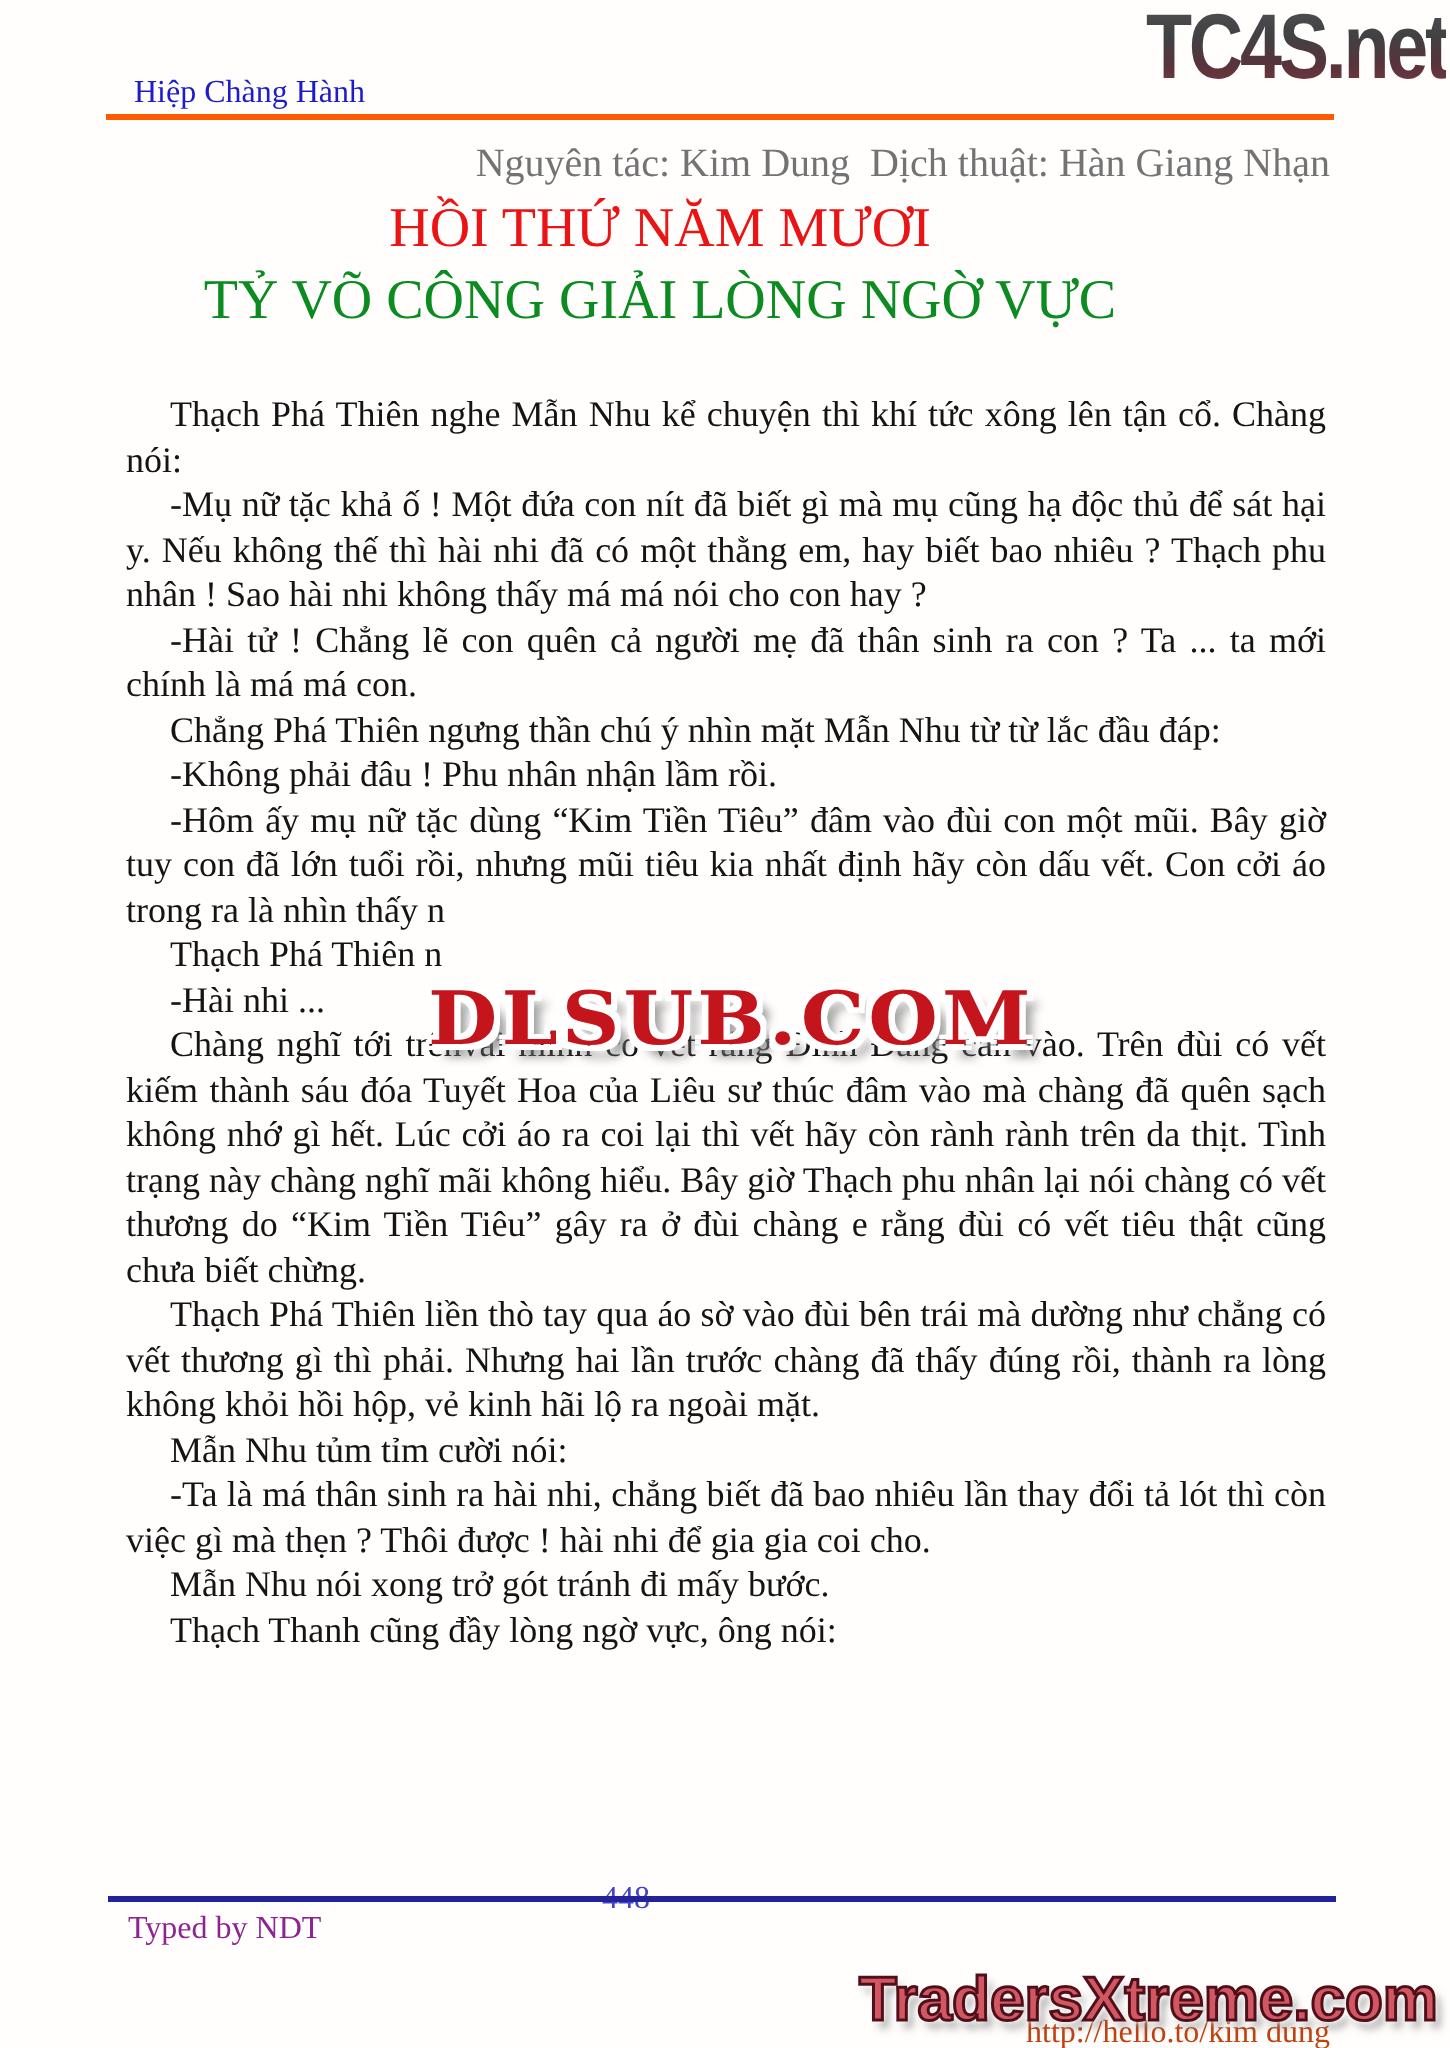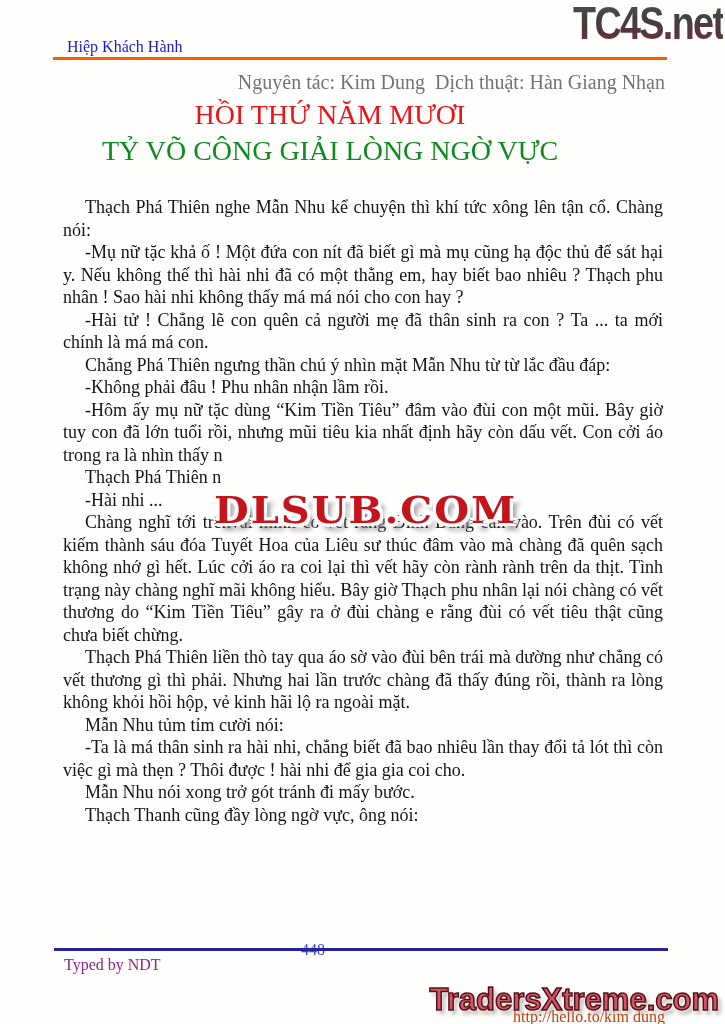--- a/index.html
+++ b/index.html
@@ -82,21 +82,21 @@
     text-shadow:
       0 0 2px #ffffff,0 0 3px #ffffff,0 0 4px #ffffff,
       3px 4px 4px rgba(110,110,110,0.6);
   }
 </style>
 </head>
 <body>
 
 <div class="page">
 
-  <div class="header-left">Hiệp Khách Hành</div>
+  <div class="header-left">Hiệp Chàng Hành</div>
 
   <div class="header-right">Nguyên tác: Kim Dung  Dịch thuật: Hàn Giang Nhạn</div>
 
   <div class="header-rule"></div>
 
   <div class="tc4s-logo">TC4S.net</div>
 
   <div class="chapter">
     <div class="line1">HỒI THỨ NĂM MƯƠI</div>
     <div class="line2">TỶ VÕ CÔNG GIẢI LÒNG NGỜ VỰC</div>

